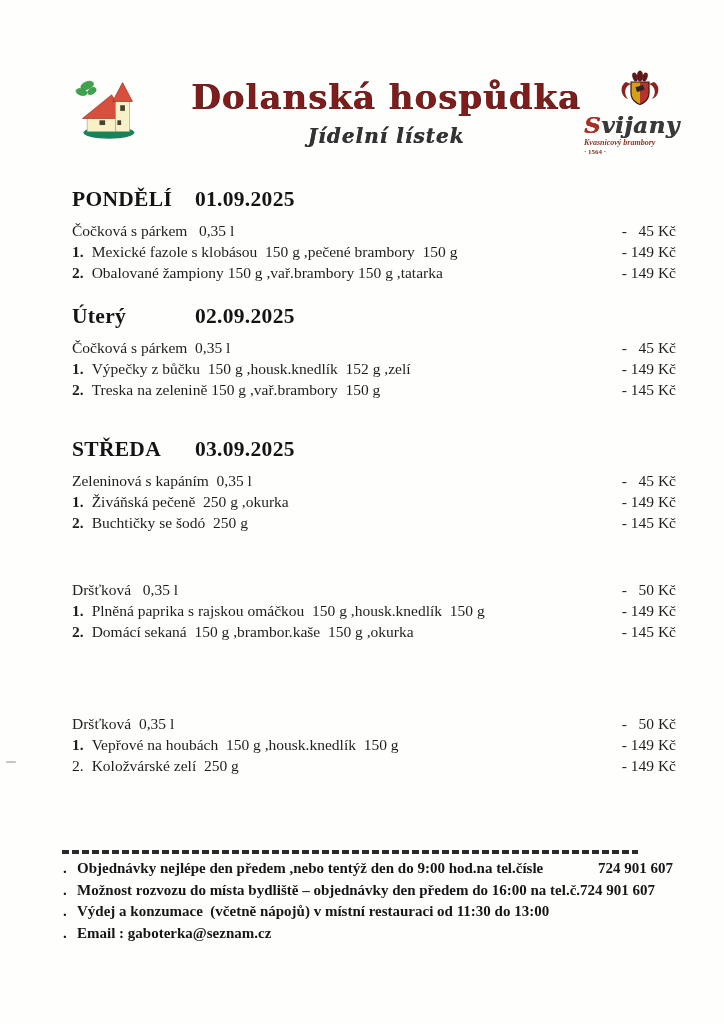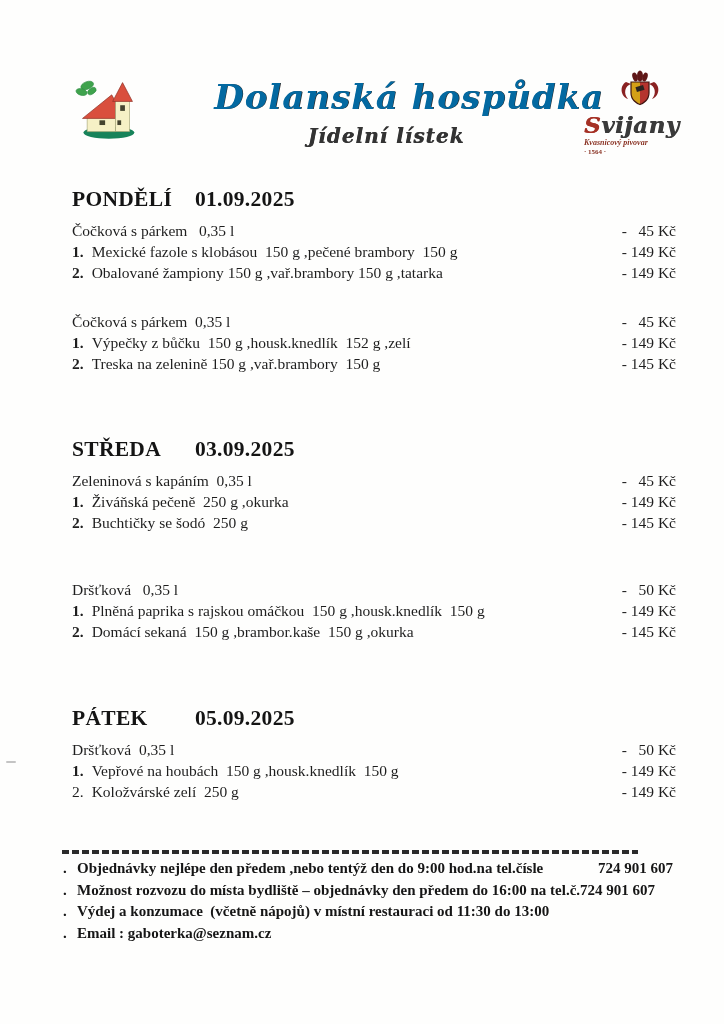--- a/index.html
+++ b/index.html
@@ -5,23 +5,23 @@
   html,body{margin:0;padding:0;background:#e8e8e8;}
   .page{
     position:relative;width:724px;height:1024px;margin:0 auto;
     background:#fefefdФ;background:#fefefd;color:#1e1e1e;
     font-family:"Liberation Serif", serif;overflow:hidden;
   }
   
   .church-logo{position:absolute;left:74px;top:76px;width:66px;height:66px;}
   .title-block{position:absolute;left:168px;top:80px;width:436px;text-align:center;}
   .main-title{
-    font-family:"DejaVu Serif", serif;font-style:italic;font-weight:bold;
-    font-size:34px;line-height:1.05;color:#0369a1;letter-spacing:1px;
-    text-shadow:0.6px 0 0 #2c2c2c;white-space:pre;text-align:right;
+    font-family:"DejaVu Serif", serif;font-weight:bold;
+    font-size:34px;line-height:1.05;color:#7f1d1d;letter-spacing:1px;
+    text-shadow:0.6px 0 0 #2c2c2c;white-space:pre;
   }
   .sub-title{
     margin-top:8px;font-family:"DejaVu Serif", serif;font-style:italic;font-weight:bold;
     font-size:20px;color:#333;letter-spacing:1px;text-shadow:0.4px 0 0 #333;white-space:pre;
   }
   .brand{position:absolute;left:584px;top:70px;width:112px;}
   .brand-crest{display:block;margin:0 auto;width:48px;height:42px;}
   .brand-name{
     font-family:"DejaVu Serif", serif;font-weight:bold;font-style:italic;
     font-size:23px;line-height:1;color:#3a3a3a;letter-spacing:0.5px;
@@ -94,21 +94,21 @@
           </g>
           <path d="M9,12 C2,16 4,27 11,29 C6,23 8,16 14,14 Z" fill="#8a2222"></path>
           <path d="M37,12 C44,16 42,27 35,29 C40,23 38,16 32,14 Z" fill="#8a2222"></path>
           <path d="M14,12 h9 v22.5 c-3,-1 -9,-4.5 -9,-11.5 Z" fill="#d4a017"></path>
           <path d="M23,12 h9 v11 c0,7 -6,10.5 -9,11.5 Z" fill="#b5342e"></path>
           <path d="M14,12 h18 v11 c0,7 -6,10.5 -9,11.5 c-3,-1 -9,-4.5 -9,-11.5 Z" fill="none" stroke="#3f1410" stroke-width="1.2"></path>
           <rect x="19" y="16" width="8" height="5" fill="#2b2420" transform="rotate(-18 23 18.5)"></rect>
         </svg>
       </span>
       <div class="brand-name"><span class="initial">S</span><span>vijany</span></div>
-      <div class="brand-tagline">Kvasnicový pivovar</div>
+      <div class="brand-tagline">Kvasnicový brambory</div>
       <div class="brand-year">· 1564 ·</div>
     </div>
   </div>
 
   <section class="day" style="top:186px">
     <h2>
         <span class="dname">PONDĚLÍ</span>
         <span class="ddate">01.09.2025</span>
       </h2>
     <div class="rows">
@@ -124,20 +124,24 @@
         </div>
       <div class="row">
           <span class="no">2.</span>
           <span class="txt">Obalované žampiony 150 g ,vař.brambory 150 g ,tatarka</span>
           <span class="price">- 149 Kč</span>
         </div>
     </div>
   </section>
 
   <section class="day" style="top:303px">
+    <h2>
+        <span class="dname">Úterý</span>
+        <span class="ddate">02.09.2025</span>
+      </h2>
     <div class="rows">
       <div class="row">
           <span class="no"></span>
           <span class="txt">Čočková s párkem  0,35 l</span>
           <span class="price">-   45 Kč</span>
         </div>
       <div class="row">
           <span class="no">1.</span>
           <span class="txt">Výpečky z bůčku  150 g ,housk.knedlík  152 g ,zelí</span>
           <span class="price">- 149 Kč</span>
@@ -188,24 +192,20 @@
         </div>
       <div class="row">
           <span class="no">2.</span>
           <span class="txt">Domácí sekaná  150 g ,brambor.kaše  150 g ,okurka</span>
           <span class="price">- 145 Kč</span>
         </div>
     </div>
   </section>
 
   <section class="day" style="top:705px">
-    <h2>
-        <span class="dname">PÁTEK</span>
-        <span class="ddate">05.09.2025</span>
-      </h2>
     <div class="rows">
       <div class="row">
           <span class="no"></span>
           <span class="txt">Dršťková  0,35 l</span>
           <span class="price">-   50 Kč</span>
         </div>
       <div class="row">
           <span class="no">1.</span>
           <span class="txt">Vepřové na houbách  150 g ,housk.knedlík  150 g</span>
           <span class="price">- 149 Kč</span>

